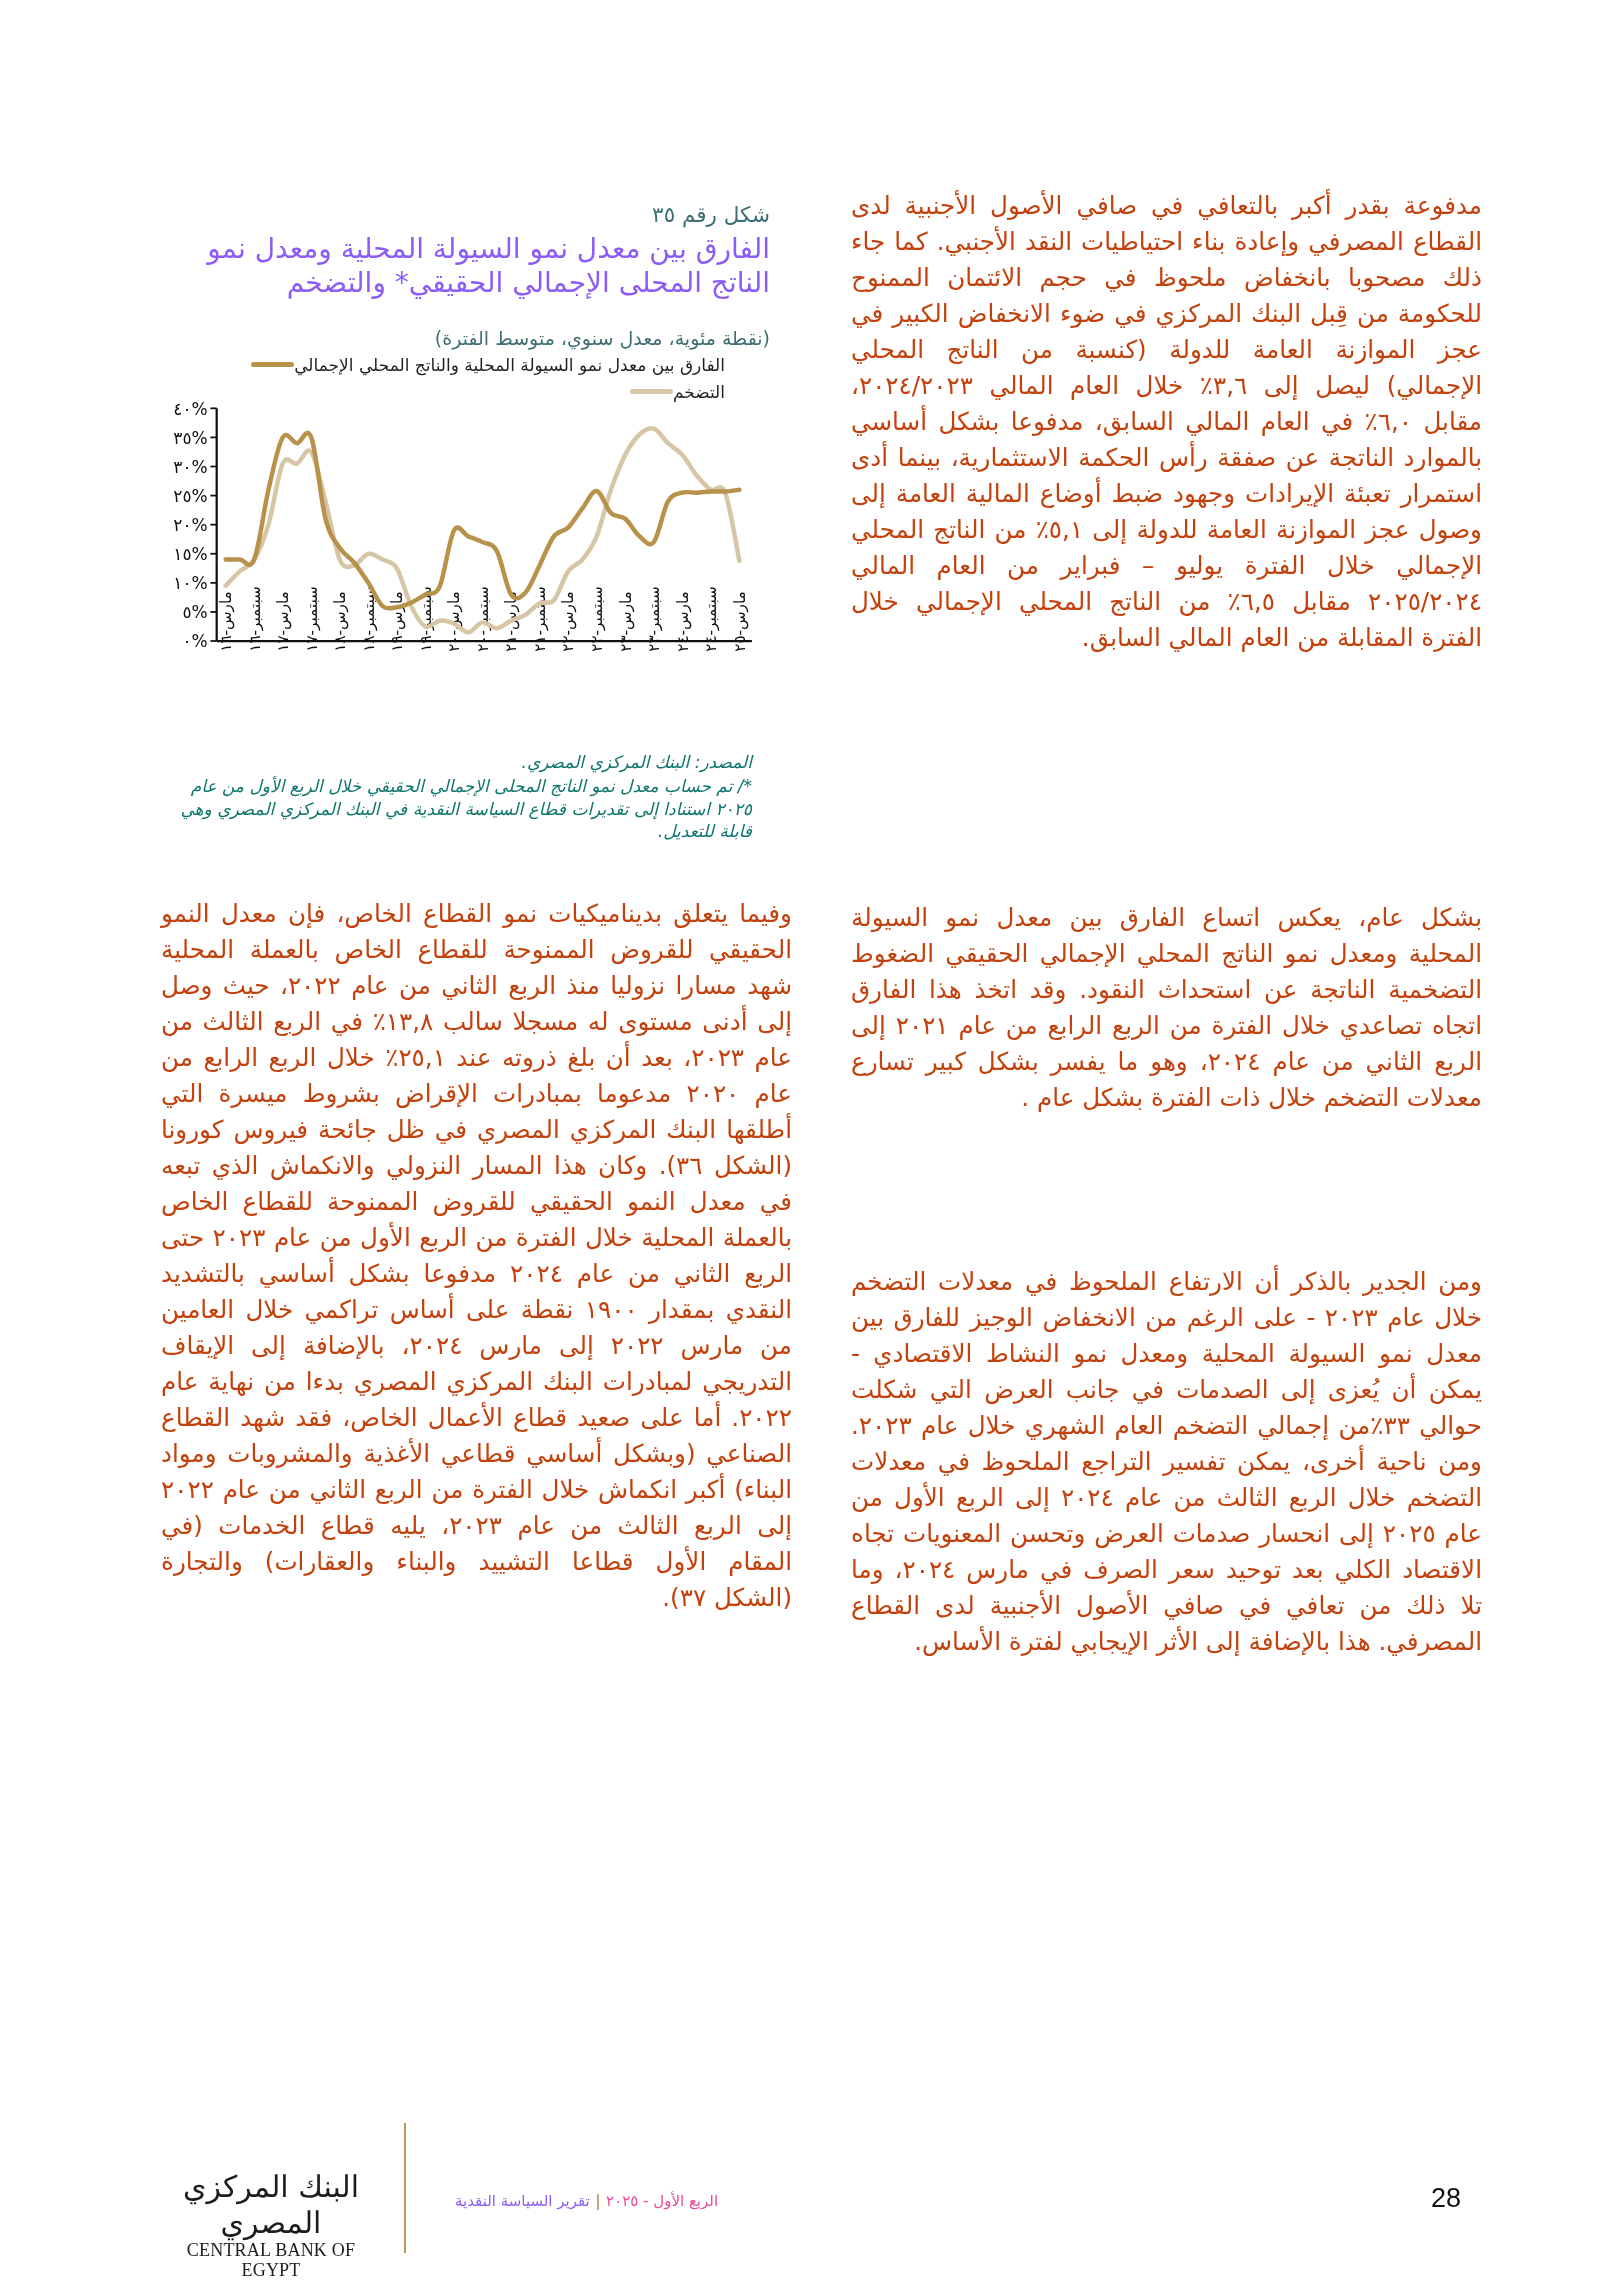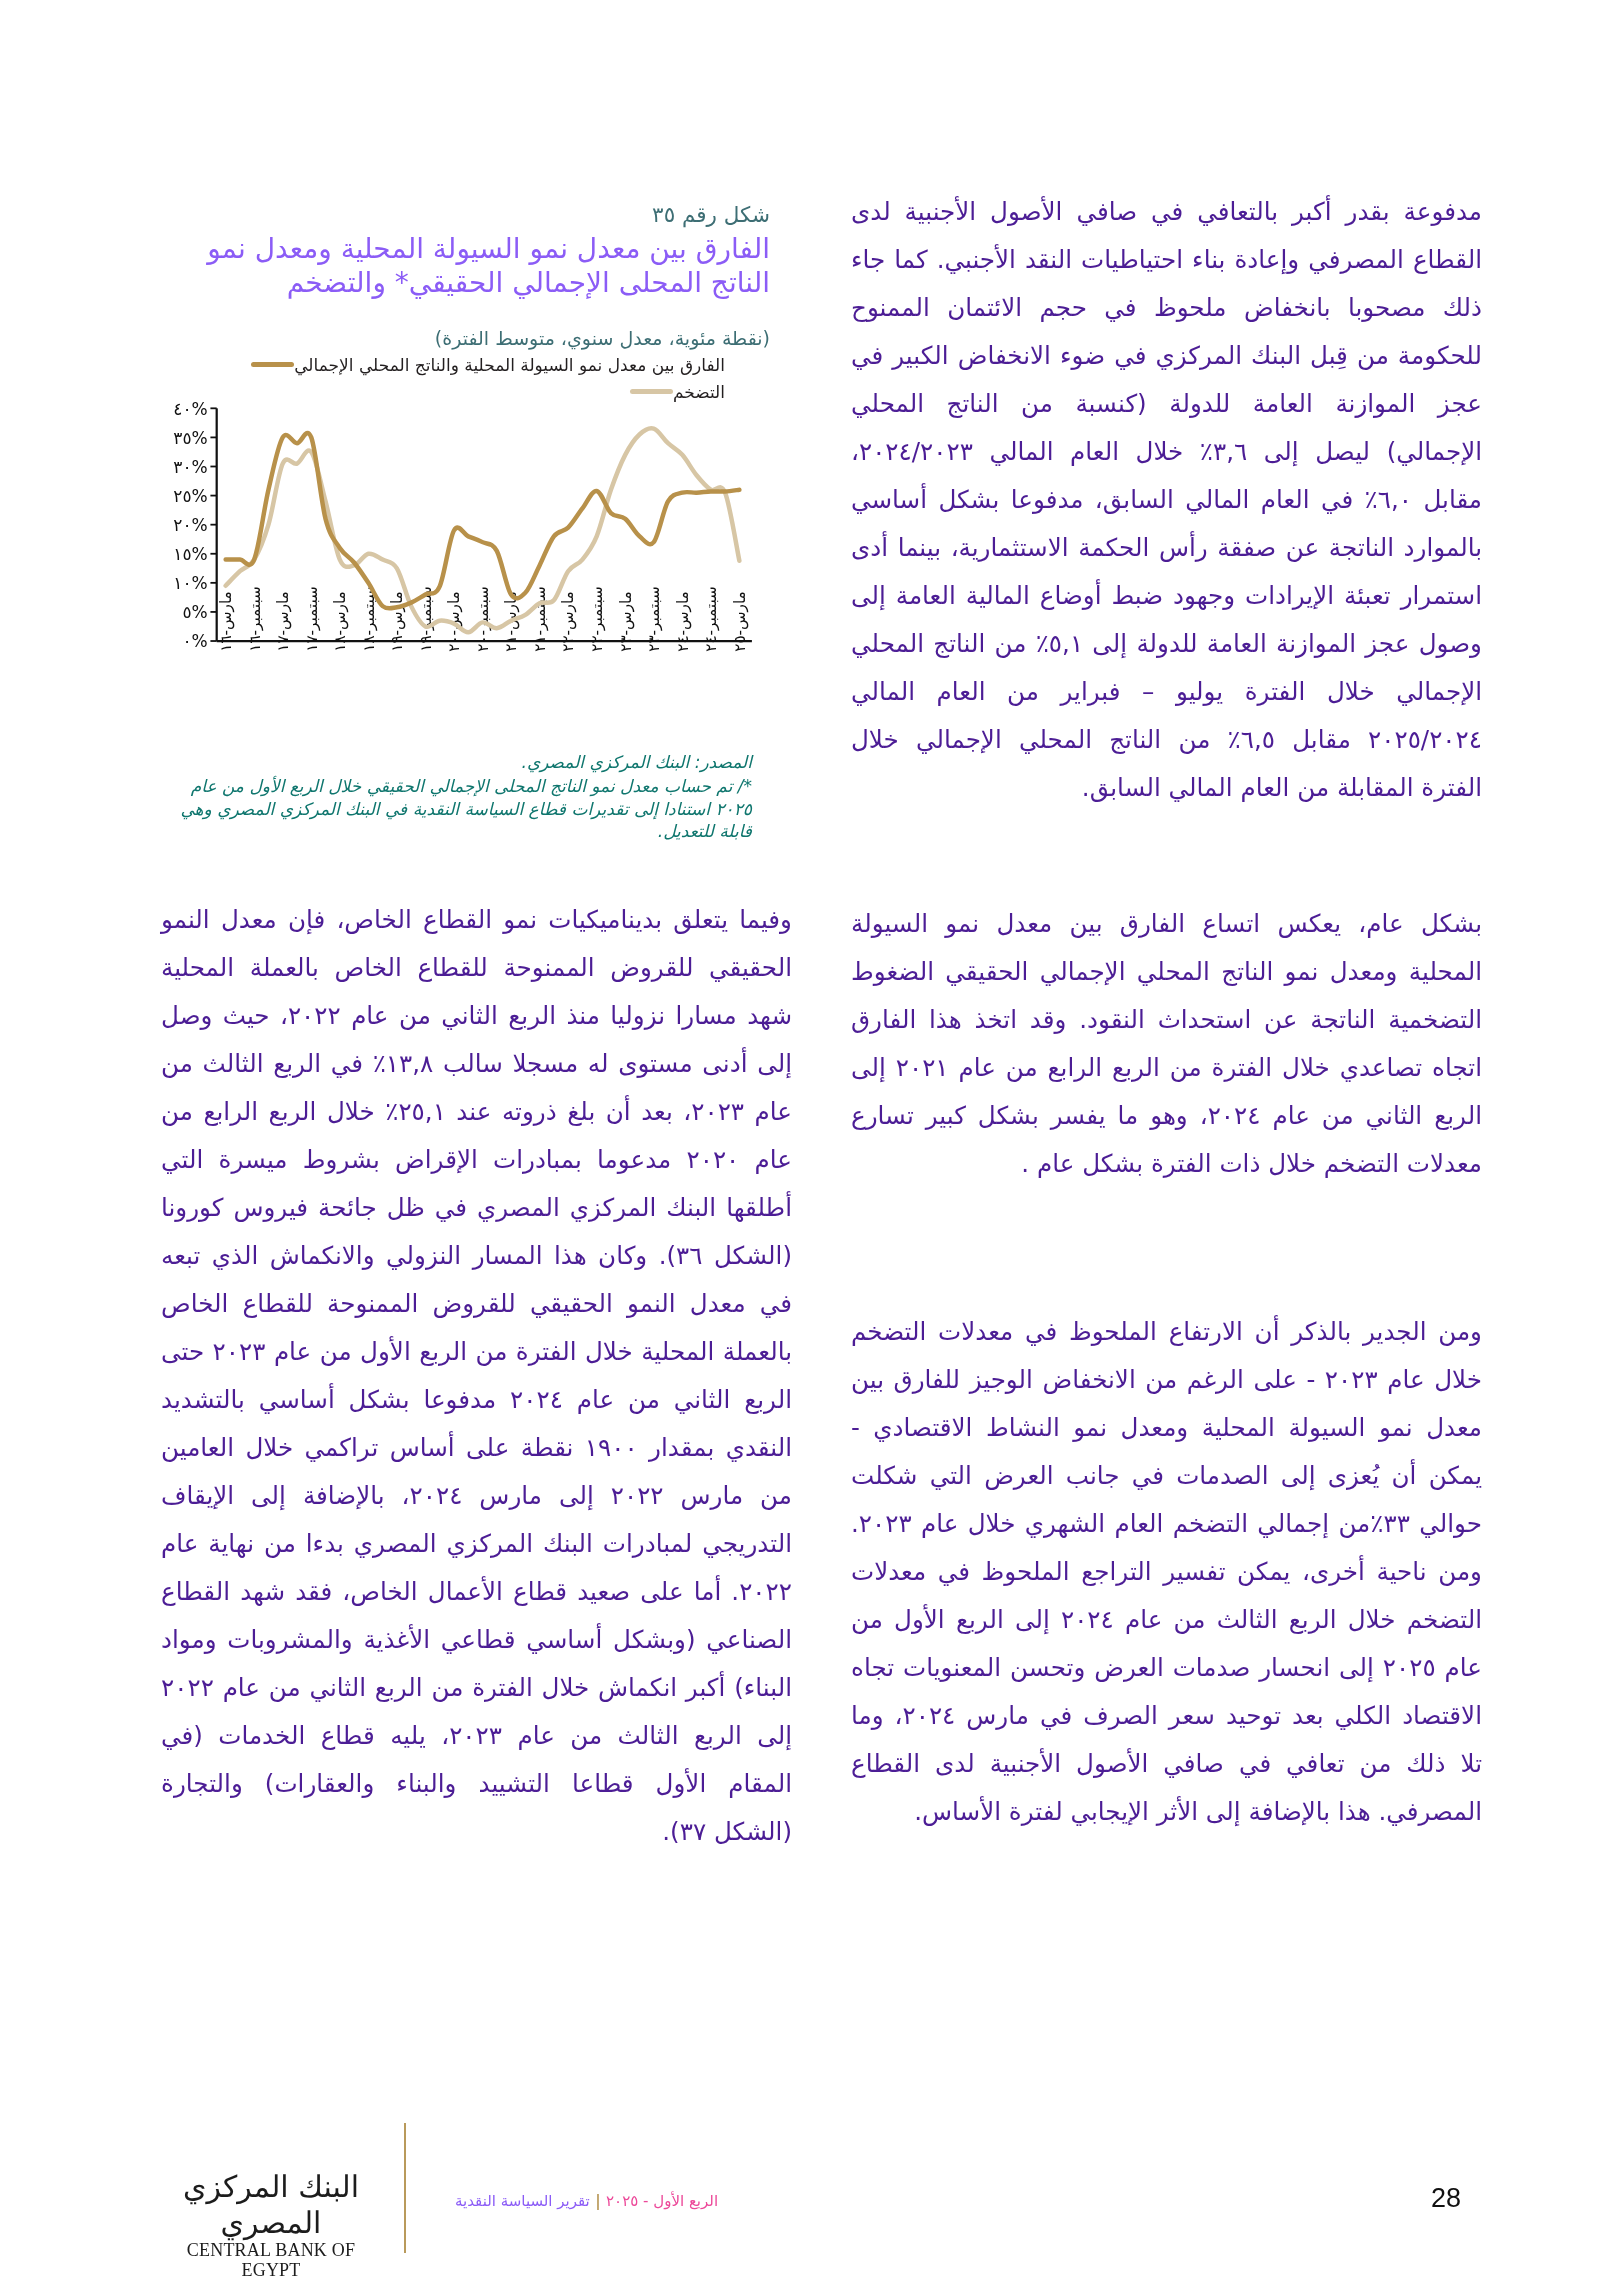--- a/index.html
+++ b/index.html
@@ -1,22 +1,22 @@
 <!DOCTYPE html>
 <html style="font-size:14.3px"><head>
 <meta charset="utf-8">
 <style>
   html, body { margin: 0; padding: 0; background: #ffffff; }
   body { width: 1621px; height: 2293px; position: relative; overflow: hidden;
          font-family: "DejaVu Sans", sans-serif; color: #231f20; }
-  .body-text { font-size: 24.6px; line-height: 48px; color: #4c1d95; }
+  .body-text { font-size: 24.6px; line-height: 36px; color: #c2410c; }
   .para { margin: 0; }
   #para-r1 { position: absolute; top: 188px; left: 851px; width: 631px; }
   #para-r2 { position: absolute; top: 900px; left: 851px; width: 631px; }
-  #para-r3 { position: absolute; top: 1308px; left: 851px; width: 631px; }
+  #para-r3 { position: absolute; top: 1264px; left: 851px; width: 631px; }
   #para-l1 { position: absolute; top: 896px; left: 161px; width: 631px; }
 
   .fig-block { position: absolute; left: 161px; top: 195px; width: 609px; direction: rtl; text-align: right; }
   .fig-number { font-size: 21.5px; color: #3d6e74; line-height: 27px; margin-top: 6px; }
   .fig-title { font-size: 28px; color: #8b5cf6; line-height: 34px; margin-top: 3.6px; }
   .fig-units { font-size: 19px; color: #3d6e74; line-height: 25px; margin-top: 26px; }
 
   .legend { position: absolute; left: 170px; top: 351px; width: 555px; direction: rtl; }
   .legend-item { display: flex; align-items: center; justify-content: flex-end; flex-direction: row-reverse; height: 27px; }
   .legend-item .label { font-size: 17px; color: #231f20; }

